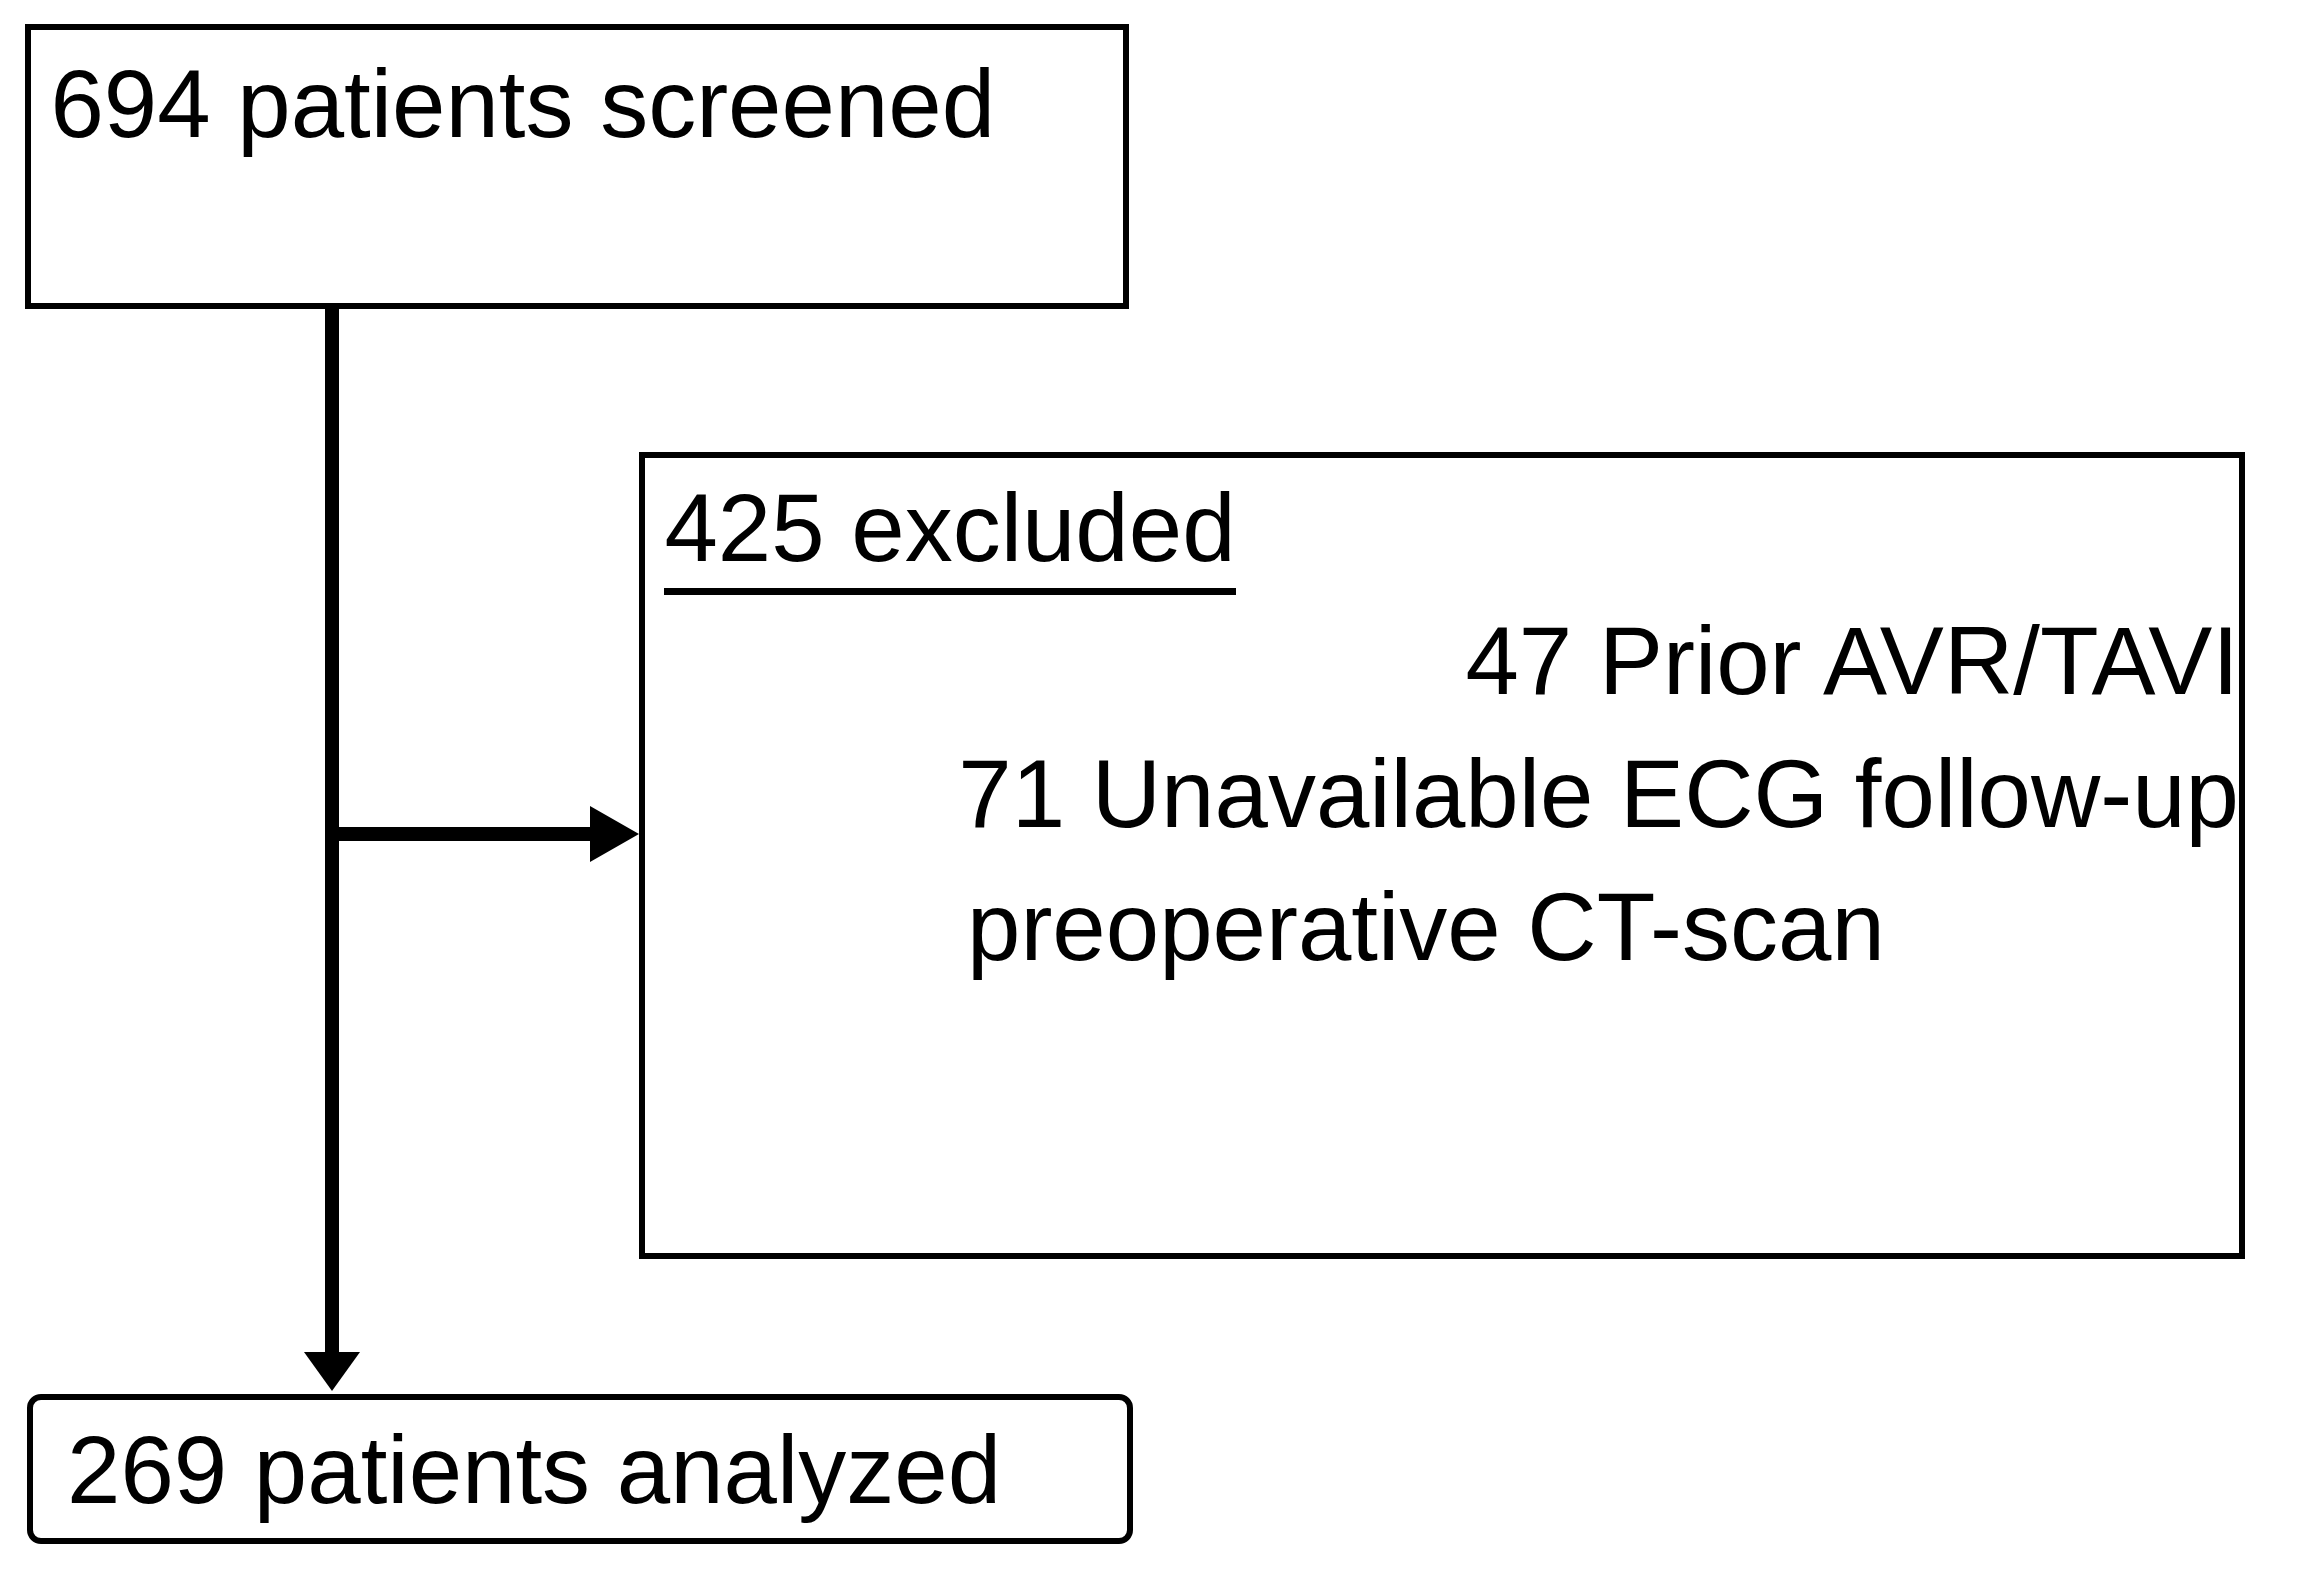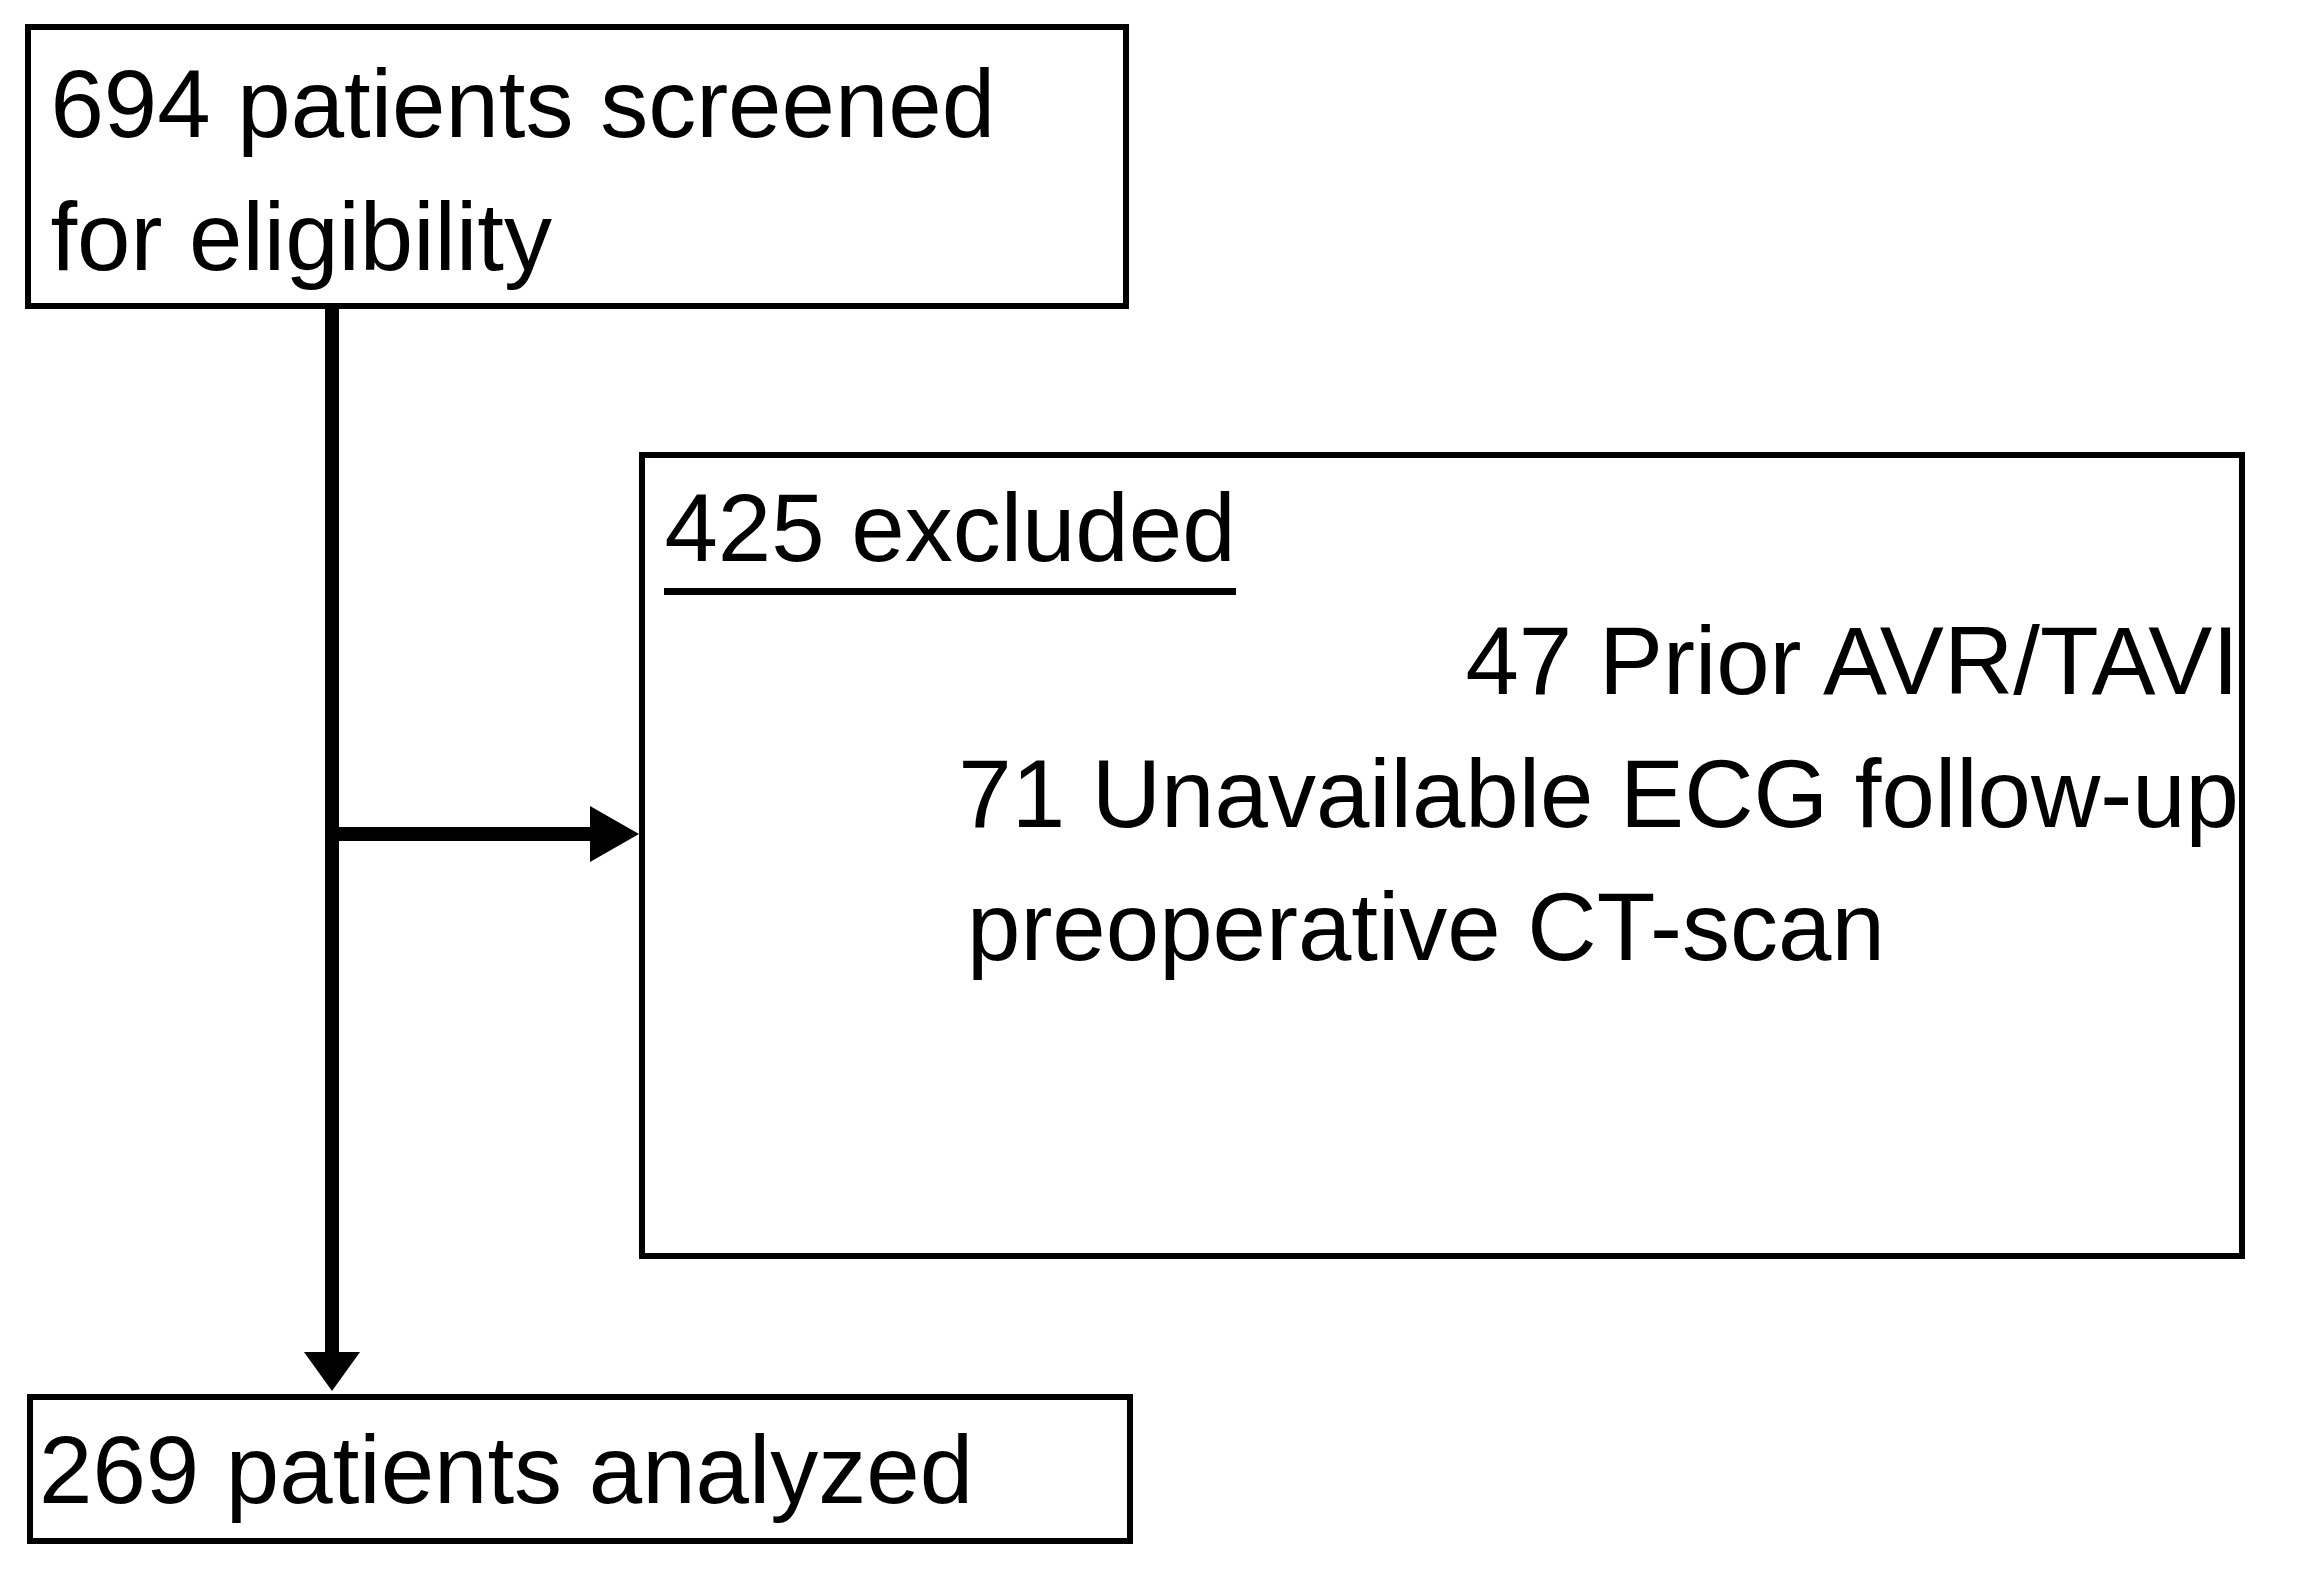--- a/index.html
+++ b/index.html
@@ -62,22 +62,23 @@
     margin-left: 322px;
     white-space: nowrap;
   }
   #box-analyzed {
     left: 27px;
     top: 1394px;
     width: 1106px;
     height: 150px;
     display: flex;
     align-items: center;
-    padding-left: 6px;
+    padding-left: 34px;
     white-space: nowrap;
+    border-radius: 14px;
   }
   .arrow-line {
     position: absolute;
     background: #000000;
   }
   #down-arrow-line {
     left: 325px;
     top: 308px;
     width: 13.5px;
     height: 1049px;
@@ -109,21 +110,20 @@
     border-left: 49px solid #000000;
   }
 </style>
 </head>
 <body>
 
 <div id="diagram">
 
   <div class="box" id="box-screened">
     <span class="line">694 patients screened</span>
-    <span class="line">for eligibility</span>
   </div>
 
   <div class="arrow-line" id="down-arrow-line"></div>
   <div id="down-arrow-head"></div>
 
   <div class="arrow-line" id="right-arrow-line"></div>
   <div id="right-arrow-head"></div>
 
   <div class="box" id="box-excluded">
     <div class="header">

